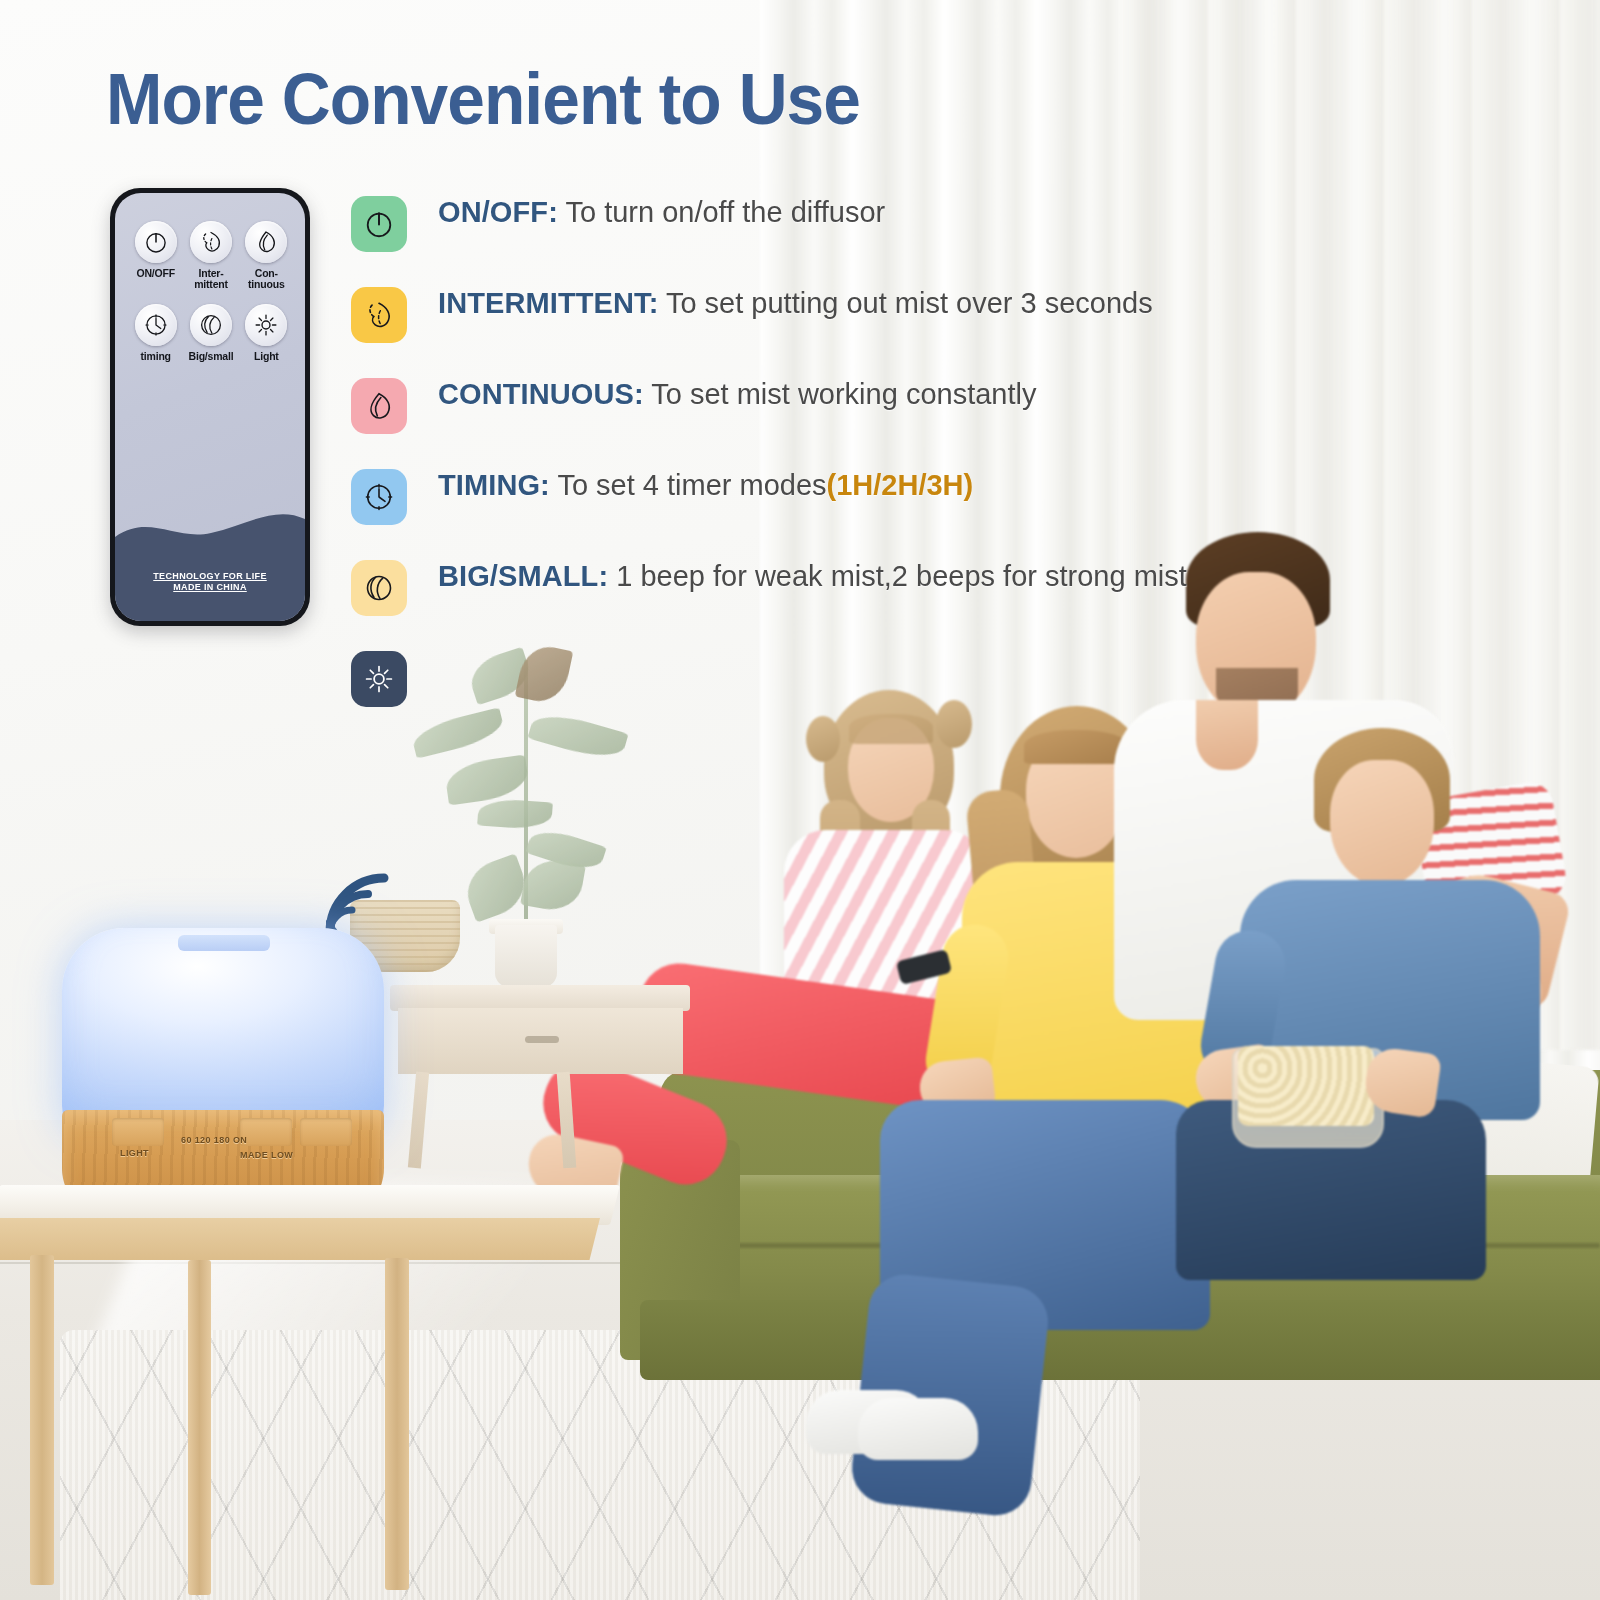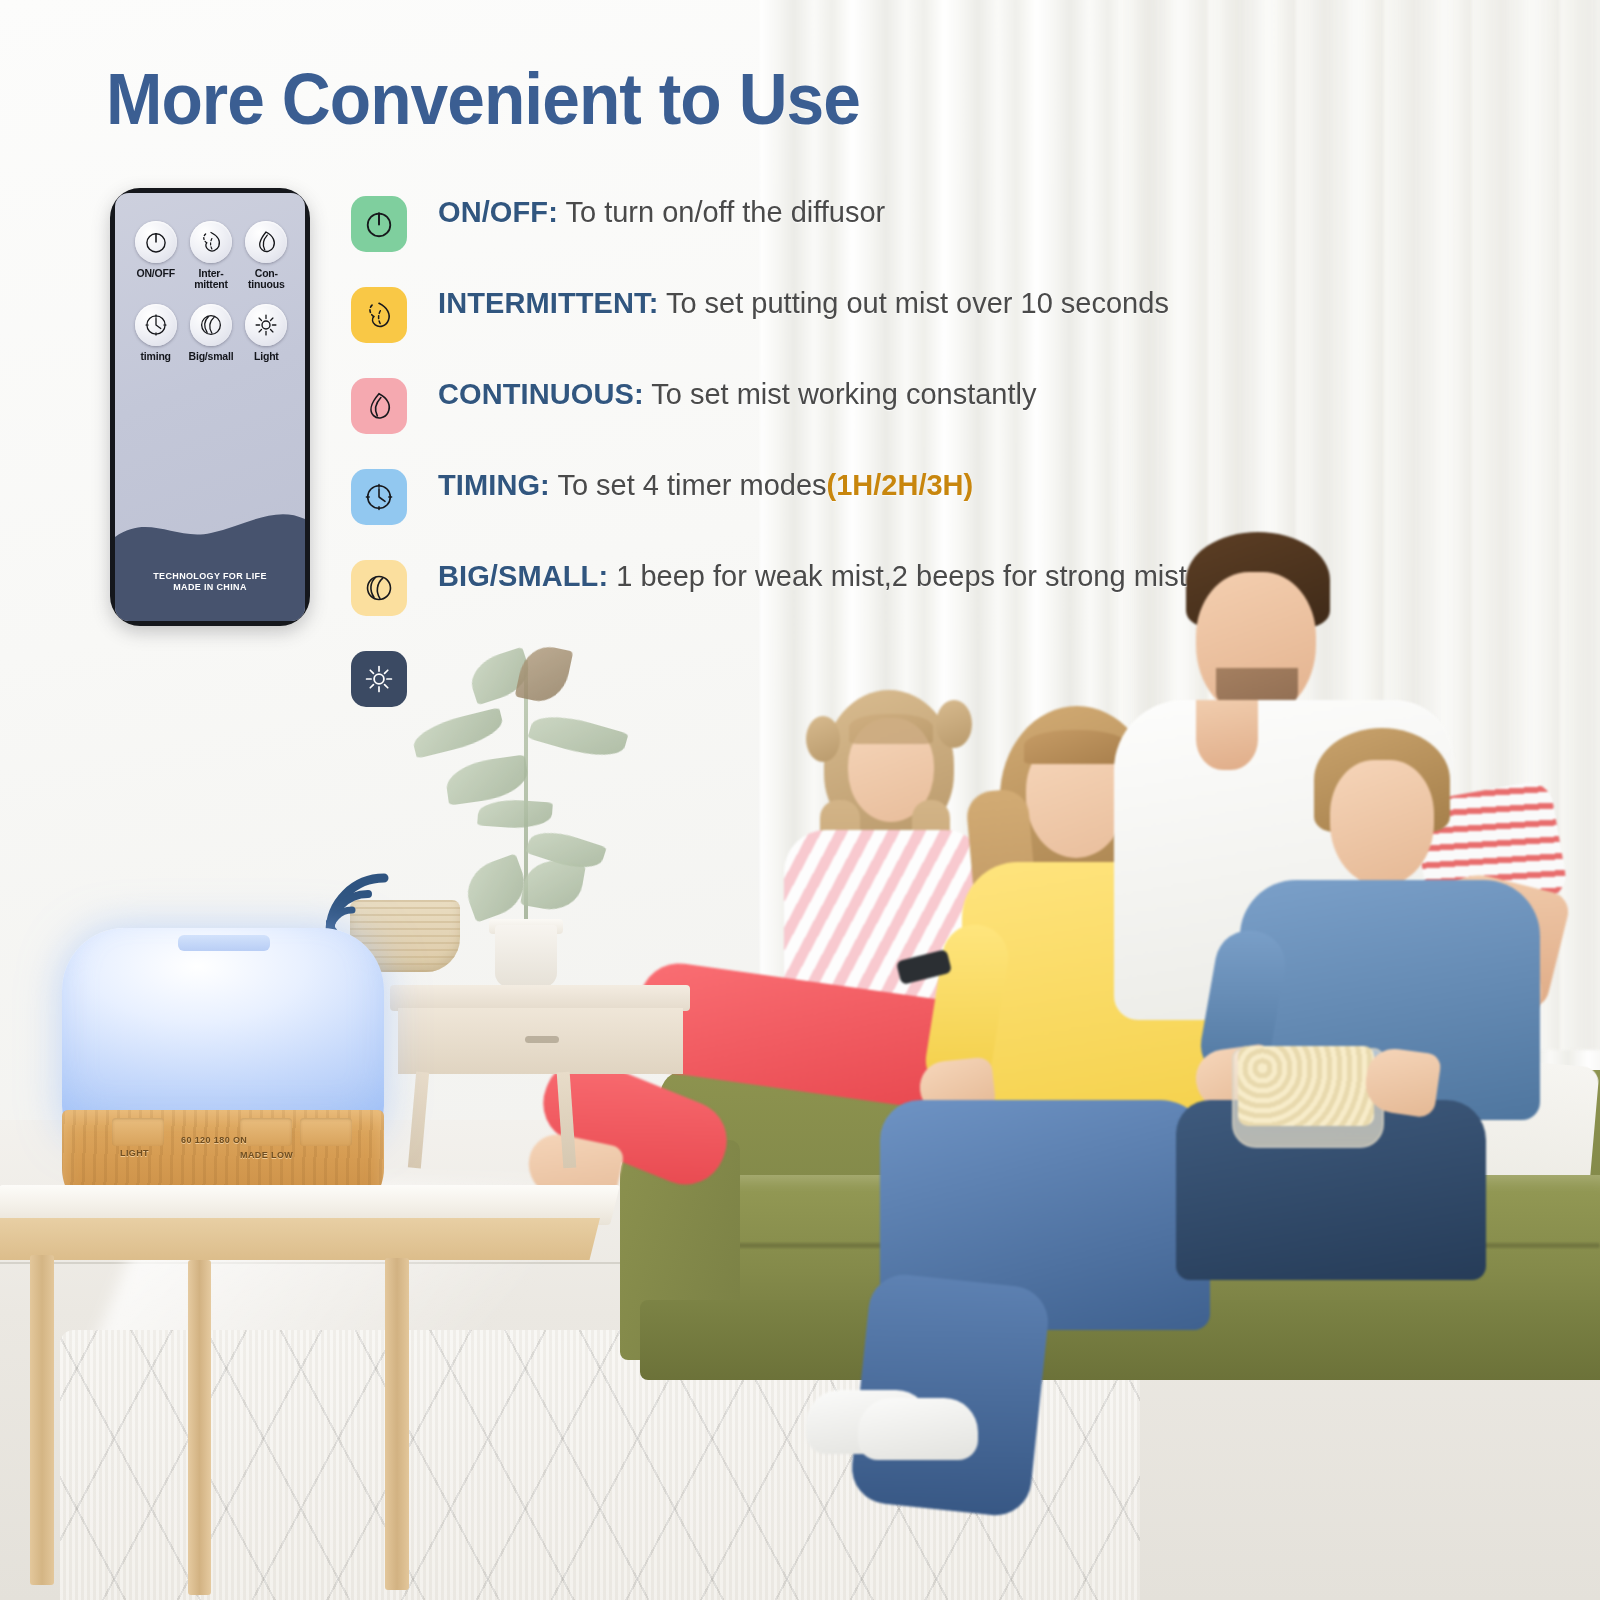--- a/index.html
+++ b/index.html
@@ -232,21 +232,21 @@
   
   .remote{
     position:absolute;left:110px;top:188px;width:200px;height:438px;
     background:#15171c;border-radius:30px;
     box-shadow:0 6px 18px rgba(60,60,70,.28);
     padding:5px;box-sizing:border-box;
   }
   .remote-face{
     position:relative;width:100%;height:100%;
     background:linear-gradient(160deg,#cdd0de 0%,#c3c7d8 45%,#bdc1d3 100%);
-    border-radius:14px;overflow:hidden;
+    border-radius:26px;overflow:hidden;
   }
   .rbtn-grid{
     position:absolute;left:14px;top:28px;width:164px;
     display:grid;grid-template-columns:repeat(3,1fr);
     row-gap:14px;column-gap:2px;
   }
   .rbtn-cell{display:flex;flex-direction:column;align-items:center;}
   .rbtn{
     width:42px;height:42px;border-radius:50%;
     background:radial-gradient(circle at 34% 28%,#ffffff 0%,#f0f1f6 45%,#d9dbe6 100%);
@@ -255,21 +255,21 @@
   }
   .rbtn-label{
     margin-top:5px;font-size:10.5px;font-weight:700;color:#14161c;
     text-align:center;line-height:1.05;letter-spacing:-.2px;
   }
   .remote-wave{
     position:absolute;left:0;bottom:0;width:100%;height:118px;overflow:hidden;
   }
   .remote-footer-txt{
     position:absolute;left:0;bottom:28px;width:100%;text-align:center;
-    color:#ffffff;font-size:9px;font-weight:700;letter-spacing:.35px;line-height:1.25;
+    color:#ffffff;font-size:9px;font-weight:700;letter-spacing:.35px;line-height:1.25;text-decoration:underline;
   }
 
   
   .features{position:absolute;left:351px;top:196px;width:1210px;}
   .frow{display:flex;align-items:flex-start;height:62px;margin-bottom:29px;}
   .ftile{
     width:56px;height:56px;border-radius:15px;flex:0 0 56px;
     display:flex;align-items:center;justify-content:center;
   }
   .ftext{
@@ -538,21 +538,21 @@
     <div class="frow">
       <div class="ftile" style="background:#f9c846;">
         <svg viewBox="0 0 34 34" width="32" height="32">
           <path d="M17 4.5 C26 9 29.5 16 27 22.6 C24.6 29 17.5 31 13 27.5 C9.6 24.8 9.5 21 11.4 18.6" fill="none" stroke="#17181c" stroke-width="1.7" stroke-linecap="round"></path>
           <path d="M11.4 18.6 C6.6 15 6 9.5 10.2 6" fill="none" stroke="#17181c" stroke-width="1.7" stroke-linecap="round" stroke-dasharray="2.8 2.8"></path>
           <path d="M18.4 12.5 C16 17 16 21.5 18.2 26" fill="none" stroke="#17181c" stroke-width="1.6" stroke-linecap="round" stroke-dasharray="3 2.6"></path>
         </svg>
       </div>
       <div class="ftext">
         <span class="fkey">INTERMITTENT:</span>
-        <span>To set putting out mist over 10 seconds</span>
+        <span>To set putting out mist over 3 seconds</span>
       </div>
     </div>
 
     <div class="frow">
       <div class="ftile" style="background:#f5a9b0;">
         <svg viewBox="0 0 34 34" width="32" height="32">
           <path d="M17 4 C27 9 30 17 26.5 24 C23.5 30 15.5 31.5 11.2 27.2 C6.8 23 7.4 15 17 4 Z" fill="none" stroke="#17181c" stroke-width="1.7"></path>
           <path d="M19 8 C13.5 14 11.8 21 15.2 27.5" fill="none" stroke="#17181c" stroke-width="1.7" stroke-linecap="round"></path>
         </svg>
       </div>

